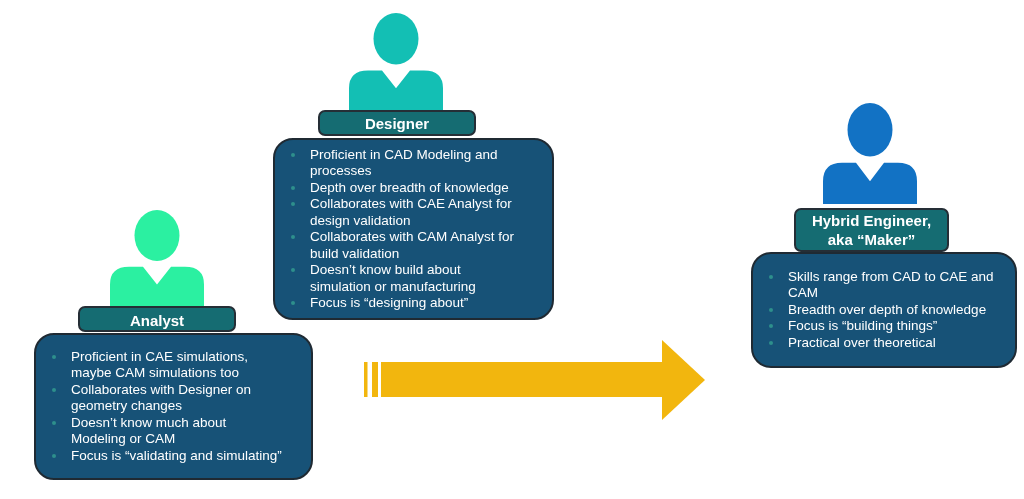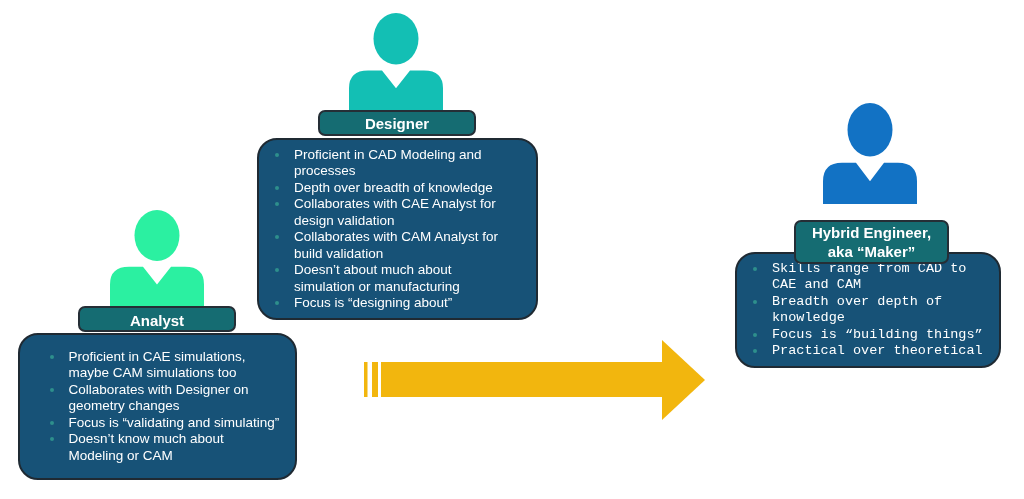--- a/index.html
+++ b/index.html
@@ -33,20 +33,21 @@
   .card {
     position: absolute;
     z-index: 2;
     box-sizing: border-box;
     background: #175277;
     border: 2.5px solid #1F2A33;
     border-radius: 20px;
     color: #ffffff;
     display: flex;
     align-items: center;
+    margin-left: 16px;
   }
   .card ul {
     list-style: none;
     margin: 0;
     padding: 0 0 0 35px;
     font-size: 13.5px;
     line-height: 16.5px;
   }
   .card li { position: relative; }
   .card li::before {
@@ -70,60 +71,60 @@
 <div class="stage">
 
   <div class="layer">
     <svg class="person-icon" style="left:110px; top:210px;" width="94" height="96" viewBox="0 0 94 98" preserveAspectRatio="none">
       <ellipse cx="47" cy="26" rx="22.5" ry="26" fill="#2BF0A1"></ellipse>
       <path d="M 0 98 L 0 76 Q 0 58 19 58 L 33 58 L 47 76 L 61 58 L 75 58 Q 94 58 94 76 L 94 98 Z" fill="#2BF0A1"></path>
     </svg>
     <div class="badge" style="left:78px; top:306px; width:158px; height:26px;align-items:flex-end;">
       <span>Analyst</span>
     </div>
-    <div class="card card-analyst" style="left:18px; top:333px; width:279px; height:147px;justify-content:center;">
+    <div class="card card-analyst" style="left:18px; top:333px; width:279px; height:147px;">
       <ul>
         <li><span>Proficient in CAE simulations, maybe CAM simulations too</span></li>
         <li><span>Collaborates with Designer on geometry changes</span></li>
+        <li><span>Doesn’t know much about Modeling or CAM</span></li>
         <li><span>Focus is “validating and simulating”</span></li>
-        <li><span>Doesn’t know much about Modeling or CAM</span></li>
       </ul>
     </div>
   </div>
 
   <div class="layer">
     <svg class="person-icon" style="left:349px; top:13px;" width="94" height="97" viewBox="0 0 94 98" preserveAspectRatio="none">
       <ellipse cx="47" cy="26" rx="22.5" ry="26" fill="#13BFB4"></ellipse>
       <path d="M 0 98 L 0 76 Q 0 58 19 58 L 33 58 L 47 76 L 61 58 L 75 58 Q 94 58 94 76 L 94 98 Z" fill="#13BFB4"></path>
     </svg>
     <div class="badge" style="left:318px; top:110px; width:158px; height:26px;">
       <span>Designer</span>
     </div>
     <div class="card card-designer" style="left:257px; top:138px; width:281px; height:182px;">
       <ul>
         <li><span>Proficient in CAD Modeling and processes</span></li>
         <li><span>Depth over breadth of knowledge</span></li>
         <li><span>Collaborates with CAE Analyst for design validation</span></li>
         <li><span>Collaborates with CAM Analyst for build validation</span></li>
-        <li><span>Doesn’t about much about simulation or manufacturing</span></li>
+        <li><span>Doesn’t know build about simulation or manufacturing</span></li>
         <li><span>Focus is “designing about”</span></li>
       </ul>
     </div>
   </div>
 
   <div class="layer">
     <svg class="person-icon" style="left:823px; top:103px;" width="94" height="101" viewBox="0 0 94 98" preserveAspectRatio="none">
       <ellipse cx="47" cy="26" rx="22.5" ry="26" fill="#1272C4"></ellipse>
       <path d="M 0 98 L 0 76 Q 0 58 19 58 L 33 58 L 47 76 L 61 58 L 75 58 Q 94 58 94 76 L 94 98 Z" fill="#1272C4"></path>
     </svg>
-    <div class="badge" style="left:794px; top:220px; width:155px; height:44px;">
+    <div class="badge" style="left:794px; top:208px; width:155px; height:44px;">
       <span>Hybrid Engineer,
 aka “Maker”</span>
     </div>
-    <div class="card card-hybrid" style="left:735px; top:252px; width:266px; height:116px;font-family:Liberation Mono, monospace;">
+    <div class="card card-hybrid" style="left:735px; top:252px; width:266px; height:116px;">
       <ul>
         <li><span>Skills range from CAD to CAE and CAM</span></li>
         <li><span>Breadth over depth of knowledge</span></li>
         <li><span>Focus is “building things”</span></li>
         <li><span>Practical over theoretical</span></li>
       </ul>
     </div>
   </div>
 
   <svg class="arrow-svg" style="left:364px; top:339px;" width="342" height="82" viewBox="0 0 342 82">

